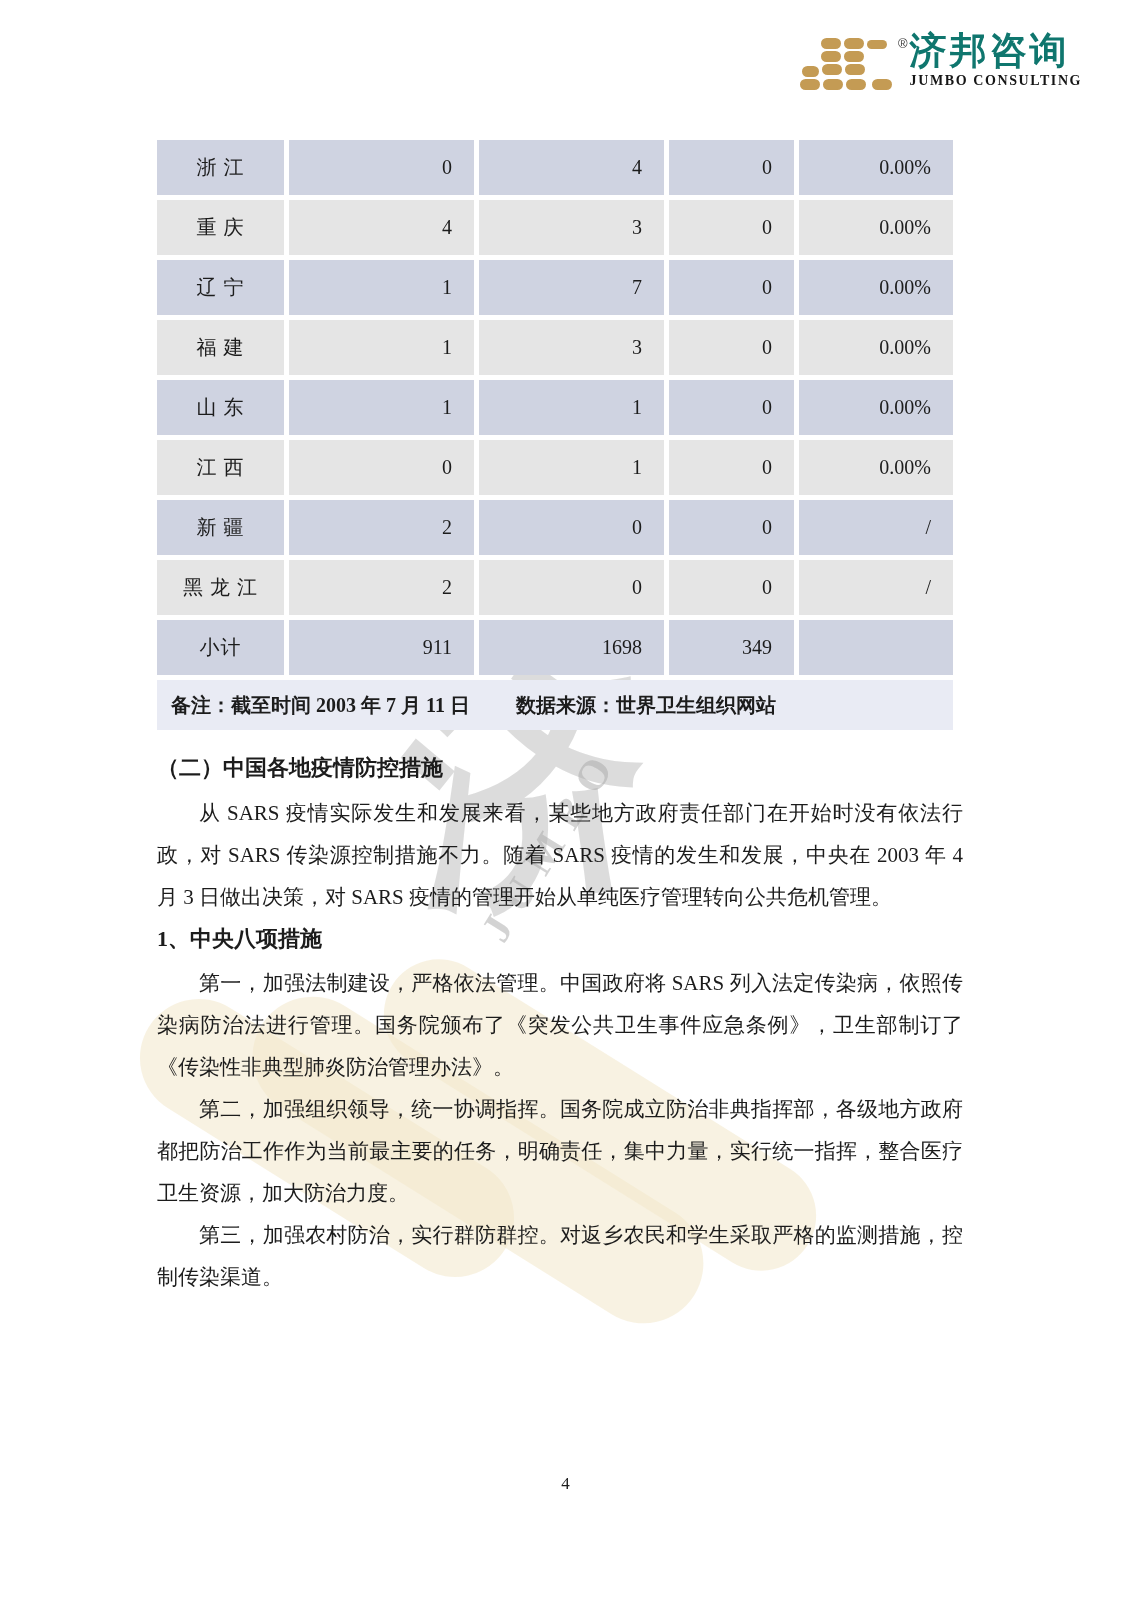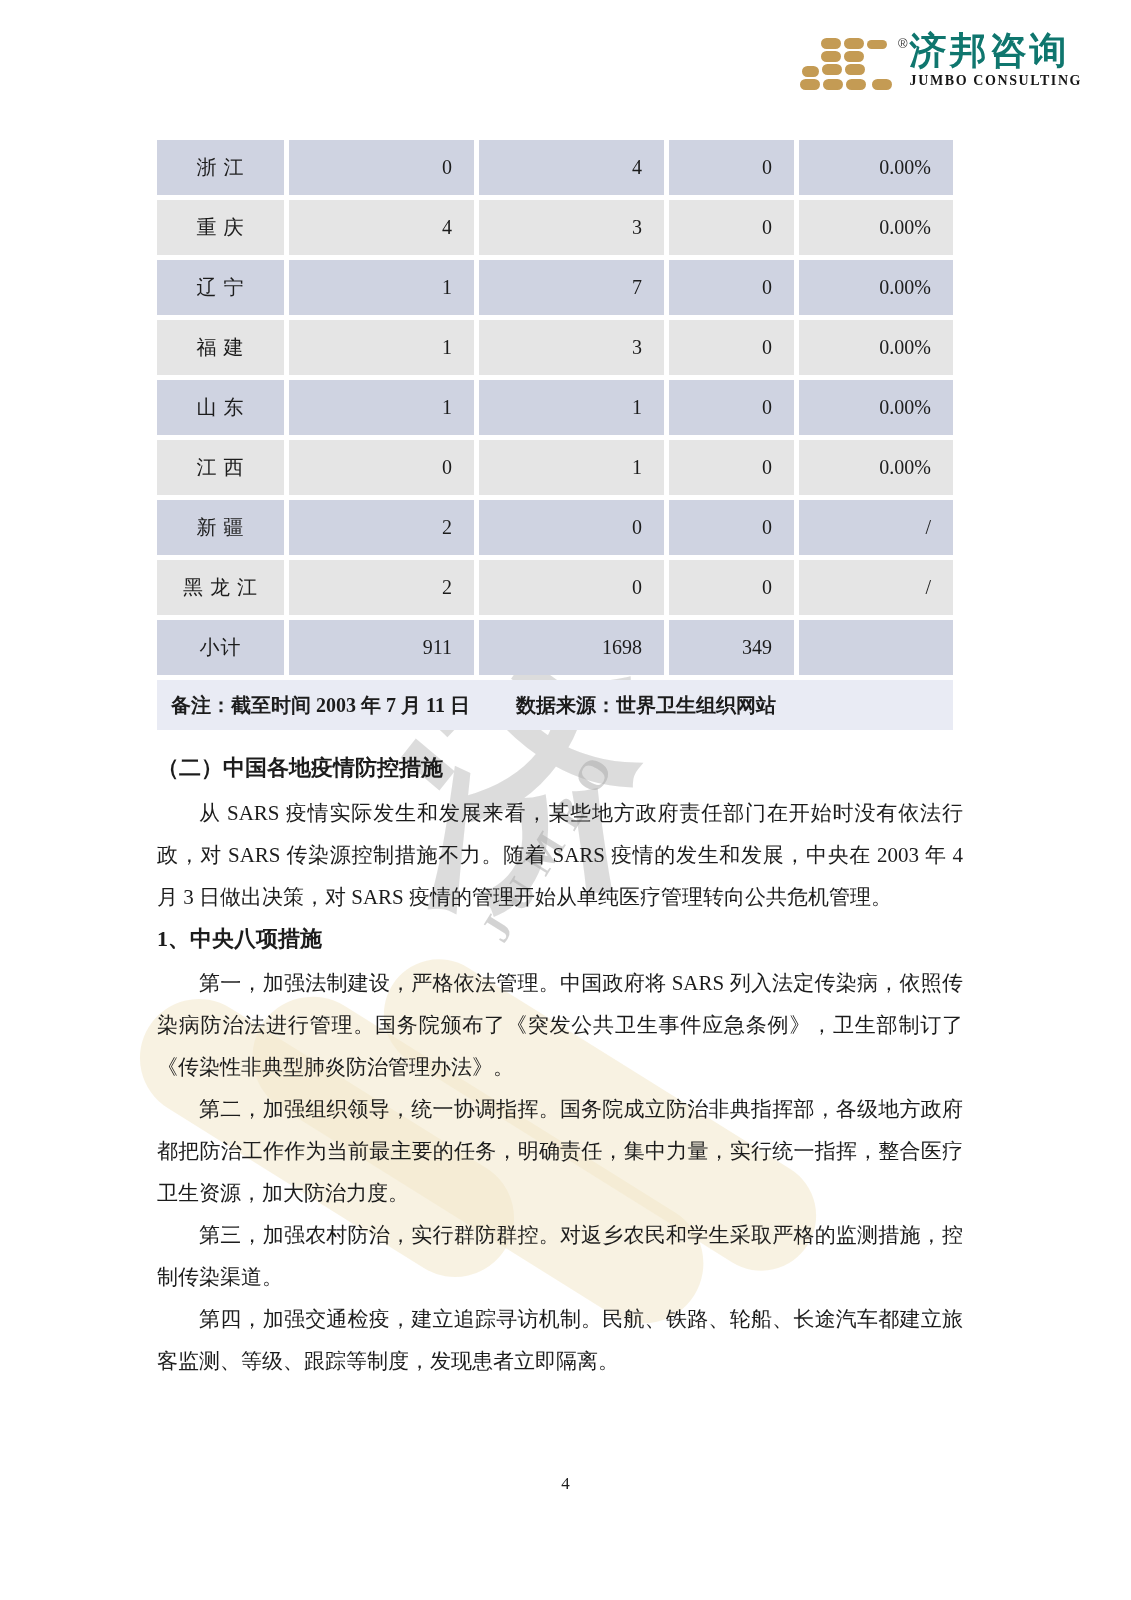--- a/index.html
+++ b/index.html
@@ -195,19 +195,18 @@
       </div>
     </div>
 
     <div class="text-block">
       <div class="h-sec">（二）中国各地疫情防控措施</div>
       <p class="para">从 SARS 疫情实际发生和发展来看，某些地方政府责任部门在开始时没有依法行政，对 SARS 传染源控制措施不力。随着 SARS 疫情的发生和发展，中央在 2003 年 4 月 3 日做出决策，对 SARS 疫情的管理开始从单纯医疗管理转向公共危机管理。</p>
       <div class="h-sub">1、中央八项措施</div>
       <p class="para">第一，加强法制建设，严格依法管理。中国政府将 SARS 列入法定传染病，依照传染病防治法进行管理。国务院颁布了《突发公共卫生事件应急条例》，卫生部制订了《传染性非典型肺炎防治管理办法》。</p>
       <p class="para">第二，加强组织领导，统一协调指挥。国务院成立防治非典指挥部，各级地方政府都把防治工作作为当前最主要的任务，明确责任，集中力量，实行统一指挥，整合医疗卫生资源，加大防治力度。</p>
       <p class="para">第三，加强农村防治，实行群防群控。对返乡农民和学生采取严格的监测措施，控制传染渠道。</p>
-      <p class="para">第四，加强交通检疫，建立追踪寻访机制。民航、铁路、轮船、长途汽车都建立旅客监测、等级、跟踪等制度，发现患者立即隔离。</p>
     </div>
 
     <div class="page-num">4</div>
 
   </div>
 </div>
 
 </body></html>

